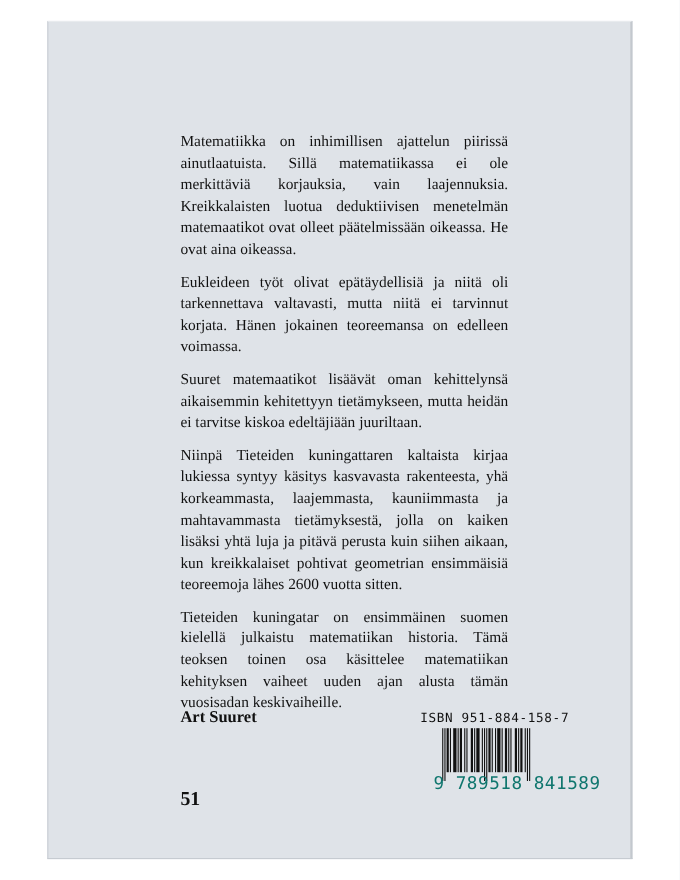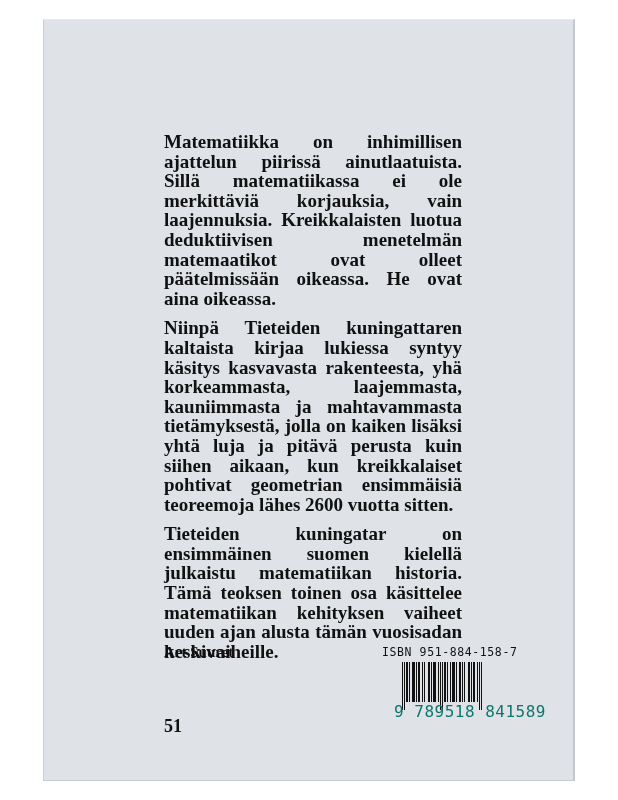--- a/index.html
+++ b/index.html
@@ -10,22 +10,22 @@
   .book {
     position: absolute; left: 43px; top: 19px; width: 532px; height: 762px;
     background: #dfe3e8;
     border-left: 1px solid #c9ced4;
     border-top: 1px solid #e8ebee;
     border-right: 2px solid #c3c8ce;
     border-bottom: 1px solid #c6cbd1;
     box-sizing: border-box;
   }
   .text-block {
-    position: absolute; left: 120px; top: 112px; width: 298px;
-    color: #111; font-weight: bold; font-size: 19px; line-height: 19.6px;
+    position: absolute; left: 120px; top: 100px; width: 298px;
+    color: #111; font-weight: normal; font-size: 14px; line-height: 19.6px;
     text-align: justify;
   }
   .text-block p { margin: 0 0 10px 0; }
   .publisher {
     position: absolute; left: 120px; top: 624px; font-weight: bold; font-size: 15px; color: #111;
   }
   .number {
     position: absolute; left: 120px; top: 696px; font-weight: bold; font-size: 18px; color: #111;
   }
   .isbn {
@@ -43,20 +43,22 @@
     position: absolute; left: 350px; top: 682px; font-family: "DejaVu Sans Mono", monospace;
     font-size: 16px; letter-spacing: 0.5px; color: #0f766e; background: transparent;
   }
 </style>
 </head>
 <body>
 
 <div class="book">
   <div class="text-block">
     <p>Matematiikka on inhimillisen ajattelun piirissä ainutlaatuista. Sillä matematiikassa ei ole merkittäviä korjauksia, vain laajennuksia. Kreikkalaisten luotua deduktiivisen menetelmän matemaatikot ovat olleet päätelmissään oikeassa. He ovat aina oikeassa.</p>
+    <p>Eukleideen työt olivat epätäydellisiä ja niitä oli tarkennettava valtavasti, mutta niitä ei tarvinnut korjata. Hänen jokainen teoreemansa on edelleen voimassa.</p>
+    <p>Suuret matemaatikot lisäävät oman kehittelynsä aikaisemmin kehitettyyn tietämykseen, mutta heidän ei tarvitse kiskoa edeltäjiään juuriltaan.</p>
     <p>Niinpä Tieteiden kuningattaren kaltaista kirjaa lukiessa syntyy käsitys kasvavasta rakenteesta, yhä korkeammasta, laajemmasta, kauniimmasta ja mahtavammasta tietämyksestä, jolla on kaiken lisäksi yhtä luja ja pitävä perusta kuin siihen aikaan, kun kreikkalaiset pohtivat geometrian ensimmäisiä teoreemoja lähes 2600 vuotta sitten.</p>
     <p>Tieteiden kuningatar on ensimmäinen suomen kielellä julkaistu matematiikan historia. Tämä teoksen toinen osa käsittelee matematiikan kehityksen vaiheet uuden ajan alusta tämän vuosisadan keskivaiheille.</p>
   </div>
 
   <div class="publisher">Art Suuret</div>
   <div class="number">51</div>
 
   <div class="isbn">ISBN 951-884-158-7</div>
   <div class="barcode" id="barcode">
       <div class="bar long" style="width: 1px;"></div>

